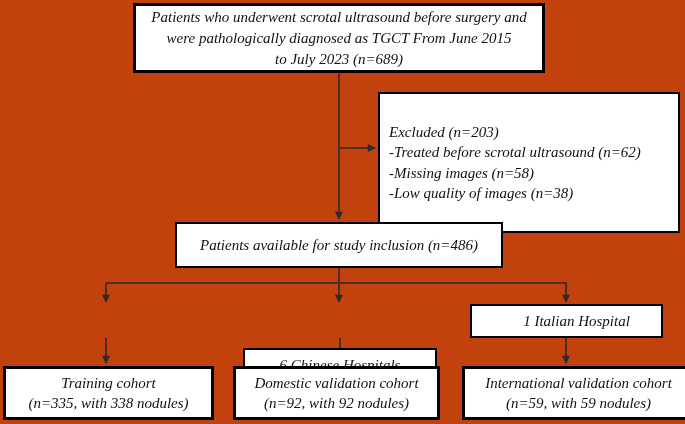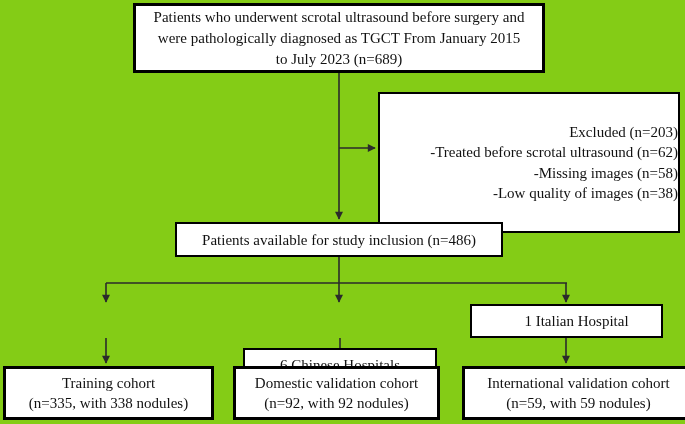--- a/index.html
+++ b/index.html
@@ -1,39 +1,40 @@
 <!DOCTYPE html>
 <html><head>
 <meta charset="utf-8">
 <style>
   html,body{margin:0;padding:0;background:#ffffff;}
   .diagram{
     position:relative;
     width:685px;height:424px;
-    background:#84cc16;
+    background:#c2410c;
     font-family:"Liberation Serif","DejaVu Serif",serif;
     color:#111111;
     overflow:hidden;
+    font-style:italic;
   }
   .box{
     position:absolute;
     background:#ffffff;
     border:2px solid #000000;
     box-sizing:border-box;
     display:flex;
     flex-direction:column;
     align-items:center;
     justify-content:center;
     text-align:center;
     font-size:15px;
     line-height:20px;
   }
   .box-initial{left:133px;top:3px;width:412px;height:70px;border-width:3px;line-height:21px;}
-  .box-excluded{left:378px;top:92px;width:302px;height:141px;align-items:flex-end;text-align:left;padding-left:25px;line-height:20.4px;}
-  .box-inclusion{left:175px;top:222px;width:328px;height:35px;}
+  .box-excluded{left:378px;top:92px;width:302px;height:141px;align-items:flex-start;text-align:left;padding-left:9px;line-height:20.4px;}
+  .box-inclusion{left:175px;top:222px;width:328px;height:46px;}
   .box-hospital{top:304px;height:34px;}
   .box-h1{left:10px;width:194px;}
   .box-h2{left:243px;width:194px;margin-top:44px;}
   .box-h3{left:470px;width:193px;padding-left:20px;}
   .box-cohort{top:366px;height:54px;border-width:3px;}
   .box-c1{left:3px;width:211px;}
   .box-c2{left:233px;width:207px;justify-content:center;}
   .box-c3{left:462px;width:233px;}
   .connectors{position:absolute;left:0;top:0;width:685px;height:424px;pointer-events:none;}
   .line{stroke:#2b2b2b;stroke-width:1.6;fill:none;}
@@ -56,21 +57,21 @@
     <line class="line" x1="106" y1="283" x2="106" y2="302" marker-end="url(#ah)"></line>
     <line class="line" x1="339" y1="283" x2="339" y2="302" marker-end="url(#ah)"></line>
     <line class="line" x1="566" y1="283" x2="566" y2="302" marker-end="url(#ah)"></line>
     <line class="line" x1="106" y1="338" x2="106" y2="363" marker-end="url(#ah)"></line>
     <line class="line" x1="340" y1="338" x2="340" y2="363" marker-end="url(#ah)"></line>
     <line class="line" x1="566" y1="338" x2="566" y2="363" marker-end="url(#ah)"></line>
   </svg>
 
   <div class="box box-initial">
     <div>Patients who underwent scrotal ultrasound before surgery and</div>
-    <div>were pathologically diagnosed as TGCT From January 2015</div>
+    <div>were pathologically diagnosed as TGCT From June 2015</div>
     <div>to July 2023 (n=689)</div>
   </div>
 
   <div class="box box-excluded">
     <div>Excluded (n=203)</div>
     <div>-Treated before scrotal ultrasound (n=62)</div>
     <div>-Missing images (n=58)</div>
     <div>-Low quality of images (n=38)</div>
   </div>
 

